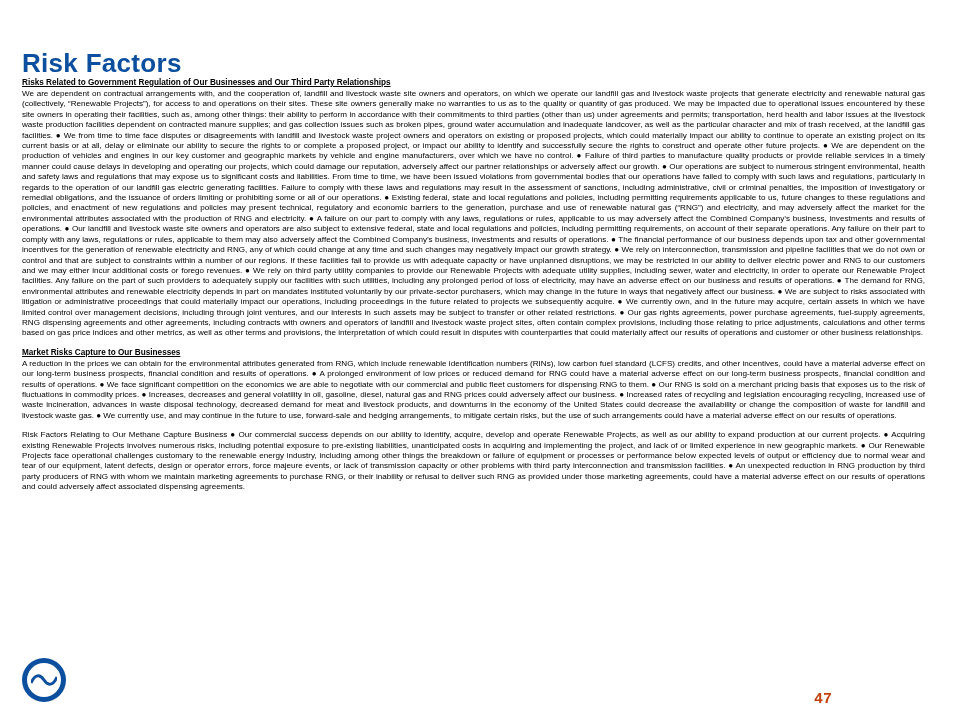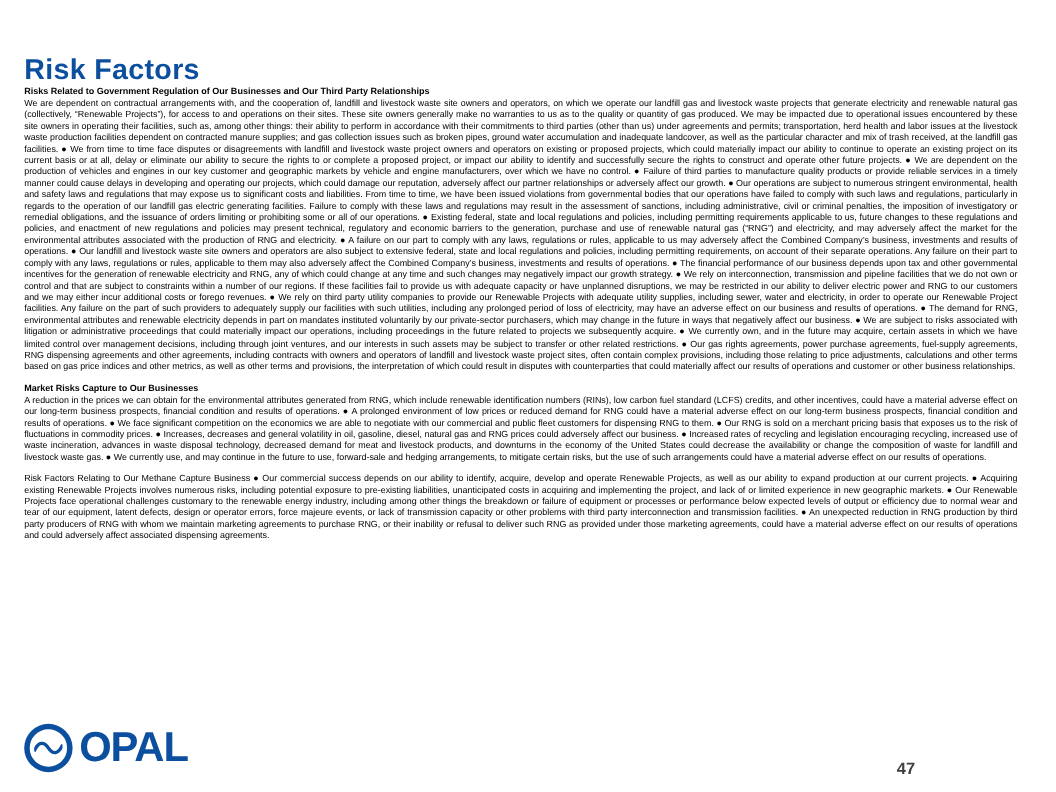--- a/index.html
+++ b/index.html
@@ -34,20 +34,21 @@
   .content {
     position: absolute;
     left: 22px;
     top: 78px;
     width: 916px;
   }
   .section-head {
     font-family: "Liberation Sans", sans-serif;
     font-size: 8.2px;
     font-weight: bold;
+    text-decoration: underline;
     margin: 0 0 1px 0;
     line-height: 10px;
   }
   .para {
     font-family: "Liberation Sans", sans-serif;
     font-size: 8.1px;
     line-height: 10.4px;
     text-align: justify;
     margin: 0 13px 0 0;
     hyphens: none;
@@ -92,24 +93,24 @@
     font-size: 38px;
     font-weight: bold;
     color: #0b4f9e;
     letter-spacing: -1px;
     line-height: 38px;
   }
   .page-number {
     position: absolute;
     right: 16px;
     bottom: 12px;
-    font-family: Liberation Sans, sans-serif;
+    font-family: Liberation Mono, monospace;
     font-size: 15px;
     font-weight: bold;
-    color: #404040;
+    color: #c2410c;
   }
 </style>
 </head>
 <body>
 
 <div class="page">
 
   <div class="title">Risk Factors</div>
 
   <div class="content">
@@ -136,18 +137,17 @@
 
   <div class="logo">
     <span class="logo-mark">
       <span class="inner"></span>
       <span class="wave">
         <svg width="26" height="14" viewBox="0 0 26 14" xmlns="http://www.w3.org/2000/svg">
           <path d="M0 10 C 4 1, 9 1, 13 7 C 17 13, 22 13, 26 4" stroke="#0b4f9e" stroke-width="3" fill="none"></path>
         </svg>
       </span>
     </span>
-    <span class="logo-text">OPAL</span>
   </div>
 
   <div class="page-number">47</div>
 
 </div>
 
 </body></html>

